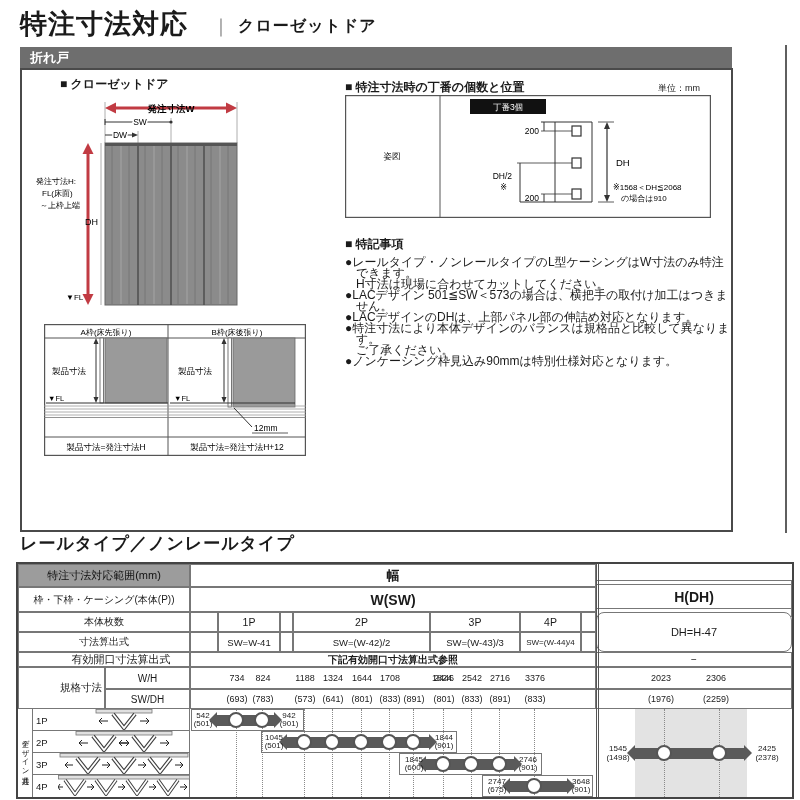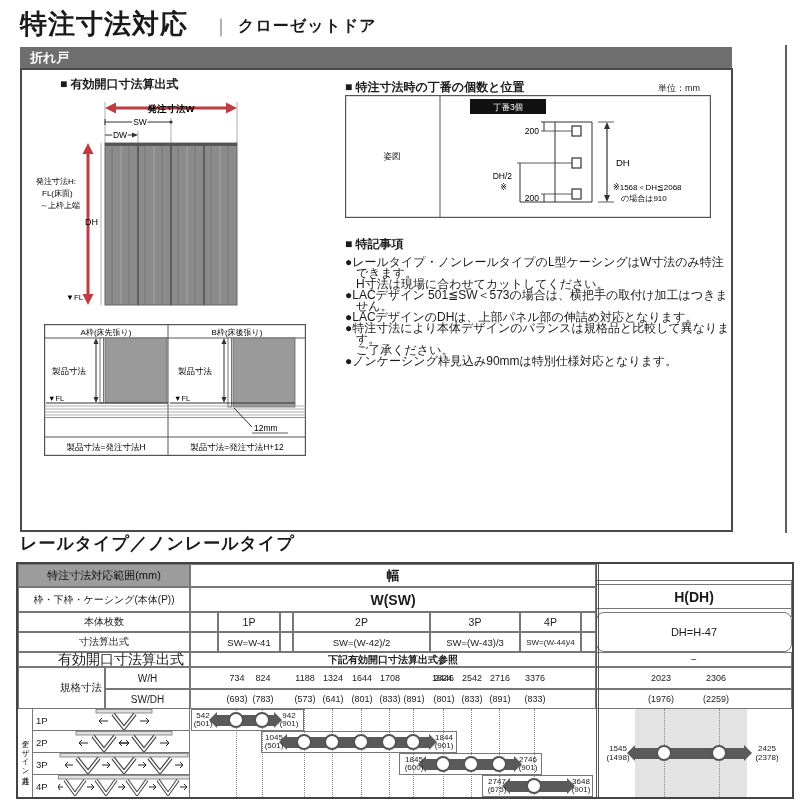--- a/index.html
+++ b/index.html
@@ -62,21 +62,21 @@
 
   <div class="abs h-title">特注寸法対応</div>
   <div class="abs h-sep">｜</div>
   <div class="abs h-sub">クローゼットドア</div>
 
   <div class="abs secbar">折れ戸</div>
 
   <div class="abs bigbox"></div>
   <div class="abs scanline"></div>
 
-  <div class="abs blocktitle" style="left:60px;top:76px;">■ 有効開口寸法算出式</div>
+  <div class="abs blocktitle" style="left:60px;top:76px;">■ クローゼットドア</div>
 
   <svg class="abs" style="left:28px;top:88px;" width="330" height="228" viewBox="0 0 330 228">
 
     <line x1="77" y1="14" x2="77" y2="55" stroke="#999" stroke-width="0.8"></line>
     <line x1="209" y1="14" x2="209" y2="55" stroke="#999" stroke-width="0.8"></line>
     <line x1="143" y1="30" x2="143" y2="55" stroke="#999" stroke-width="0.8"></line>
     <line x1="110" y1="43" x2="110" y2="55" stroke="#999" stroke-width="0.8"></line>
     <line x1="73" y1="55" x2="73" y2="217" stroke="#999" stroke-width="0.8"></line>
 
     <line x1="82" y1="20" x2="204" y2="20" stroke="#c13b43" stroke-width="3"></line>
@@ -248,21 +248,21 @@
 
     <div class="c" style="left:0;top:68px;width:172px;height:20px;font-size:10px;">寸法算出式</div>
     <div class="c" style="left:172px;top:68px;width:28px;height:20px;"></div>
     <div class="c" style="left:200px;top:68px;width:62px;height:20px;font-size:9.5px;">SW=W-41</div>
     <div class="c" style="left:262px;top:68px;width:13px;height:20px;"></div>
     <div class="c" style="left:275px;top:68px;width:137px;height:20px;font-size:9.5px;">SW=(W-42)/2</div>
     <div class="c" style="left:412px;top:68px;width:90px;height:20px;font-size:9.5px;">SW=(W-43)/3</div>
     <div class="c" style="left:502px;top:68px;width:61px;height:20px;font-size:8px;">SW=(W-44)/4</div>
     <div class="c" style="left:563px;top:68px;width:15px;height:20px;"></div>
 
-    <div class="c" style="left:0;top:88px;width:172px;height:15px;font-size:14px;padding-left:34px;">有効開口寸法算出式</div>
+    <div class="c" style="left:0;top:88px;width:172px;height:15px;font-size:11px;padding-left:34px;">有効開口寸法算出式</div>
     <div class="c b" style="left:172px;top:88px;width:406px;height:15px;font-size:10px;">下記有効開口寸法算出式参照</div>
     <div class="c" style="left:578px;top:88px;width:196px;height:15px;font-size:10px;">−</div>
 
     <div class="c" style="left:0;top:103px;width:87px;height:42px;font-size:10.5px;padding-left:39px;">規格寸法</div>
     <div class="c" style="left:87px;top:103px;width:85px;height:22px;font-size:10px;">W/H</div>
     <div class="c" style="left:87px;top:125px;width:85px;height:20px;font-size:10px;">SW/DH</div>
     <div class="c" style="left:172px;top:103px;width:406px;height:22px;">
       <span class="num" style="left:28px;width:36px;">734</span>
       <span class="num" style="left:54px;width:36px;">824</span>
       <span class="num" style="left:96px;width:36px;">1188</span>

